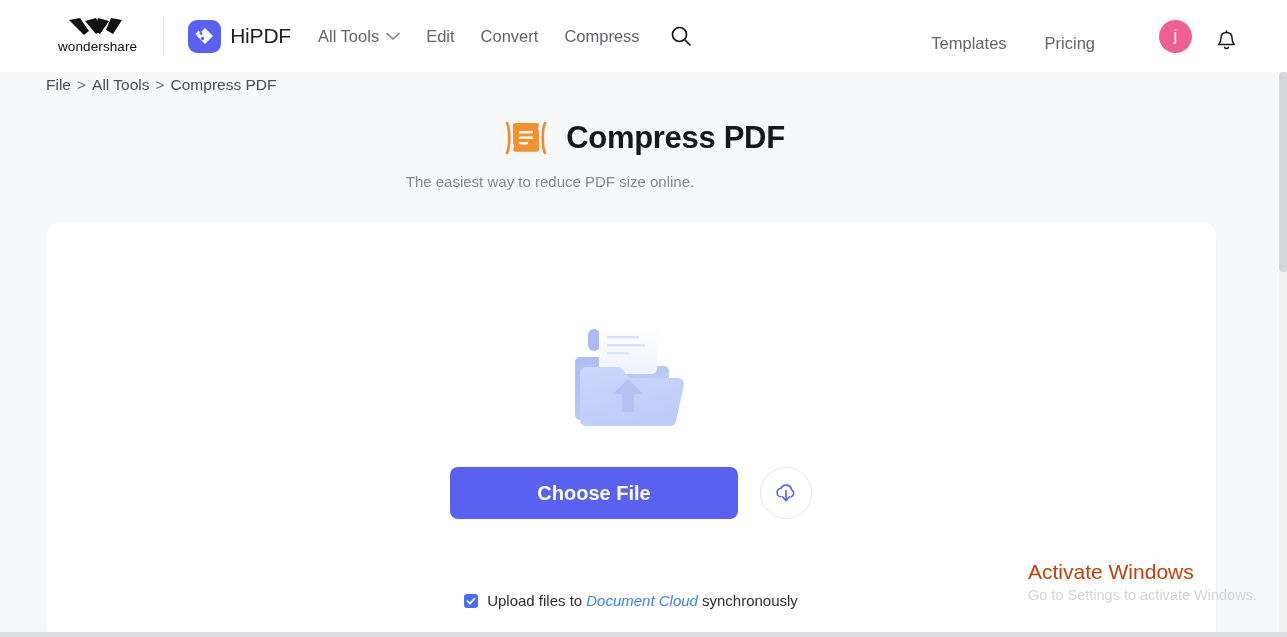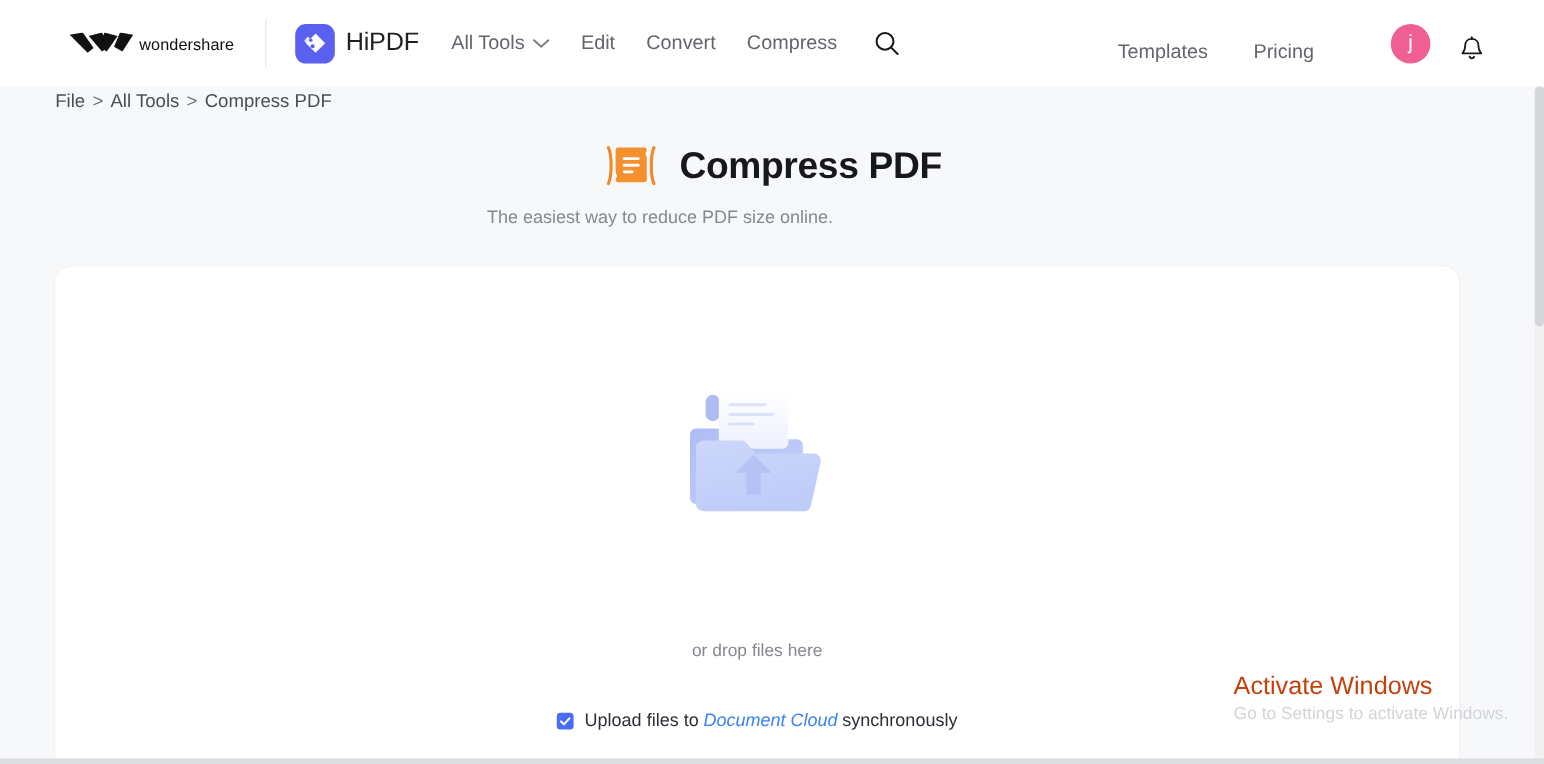--- a/index.html
+++ b/index.html
@@ -15,21 +15,21 @@
   .header {
     position: absolute; top: 0; left: 0;
     width: 1287px; height: 72px;
     background: #ffffff;
     display: flex; align-items: center;
   }
   .brand-left {
     display: flex; align-items: center;
     margin-left: 58px;
   }
-  .ws-logo { display: flex; align-items: center; }
+  .ws-logo { display: flex; flex-direction: column; align-items: center; }
   .ws-mark { width: 58px; height: 18px; display: block; }
   .ws-word {
     font-size: 13.5px; color: #0f0f10; letter-spacing: .1px;
     margin-top: 3px; font-weight: 400;
   }
   .divider-v {
     width: 1px; height: 40px; background: #e3e5e9;
     margin: 0 24px 0 26px;
   }
   .hipdf-group { display: flex; align-items: center; }
@@ -268,22 +268,31 @@
     <path d="M14 40 h42 l8 9 h34 a5 5 0 0 1 5 5 v44 a5 5 0 0 1 -5 5 h-84 a5 5 0 0 1 -5 -5 v-53 a5 5 0 0 1 5 -5 z" fill="url(#gBack)"></path>
     <rect x="22" y="12" width="12" height="22" rx="6" fill="#aebcf5"></rect>
     <rect x="33" y="9" width="58" height="48" rx="5" fill="url(#gDoc)"></rect>
     <rect x="41" y="19" width="32" height="2.6" rx="1.3" fill="#dbe3fb"></rect>
     <rect x="41" y="27" width="38" height="2.6" rx="1.3" fill="#dbe3fb"></rect>
     <rect x="41" y="35" width="22" height="2.6" rx="1.3" fill="#dbe3fb"></rect>
     <path d="M16 50 h38 l10 11 h48 a6 6 0 0 1 5.8 7.4 l-8 36 a6 6 0 0 1 -5.8 4.6 h-84 a6 6 0 0 1 -6 -6 v-47 a6 6 0 0 1 6 -6 z" fill="url(#gFront)"></path>
     <path d="M56 95 v-18 h-9 l15 -15 15 15 h-9 v18 z" fill="#aab9f0" opacity="0.6"></path>
   </svg>
 
-
-  <div class="drop-hint">or drop files here</div>
+  <div class="btn-row">
+    <button class="choose-btn">Choose File</button>
+    <div class="cloud-btn">
+      <svg width="26" height="26" viewBox="0 0 26 26">
+        <path d="M7.6 16.8 a4.3 4.3 0 0 1 0.4 -8.5 a5.6 5.6 0 0 1 10.6 1.4 a3.9 3.9 0 0 1 -0.4 7.1" fill="none" stroke="#5a61f0" stroke-width="1.6" stroke-linecap="round"></path>
+        <line x1="13" y1="10.5" x2="13" y2="20" stroke="#5a61f0" stroke-width="1.6" stroke-linecap="round"></line>
+        <path d="M9.6 16.8 L13 20.4 L16.4 16.8" fill="none" stroke="#5a61f0" stroke-width="1.6" stroke-linecap="round" stroke-linejoin="round"></path>
+      </svg>
+    </div>
+  </div>
+
 
   <div class="sync-row">
     <span class="cbox">
       <svg width="10" height="10" viewBox="0 0 10 10">
         <path d="M1.5 5.2 L3.9 7.6 L8.5 2.6" fill="none" stroke="#ffffff" stroke-width="1.7" stroke-linecap="round" stroke-linejoin="round"></path>
       </svg>
     </span>
     <span>Upload files to</span>
     <span class="doc-link">Document Cloud</span>
     <span>synchronously</span>

